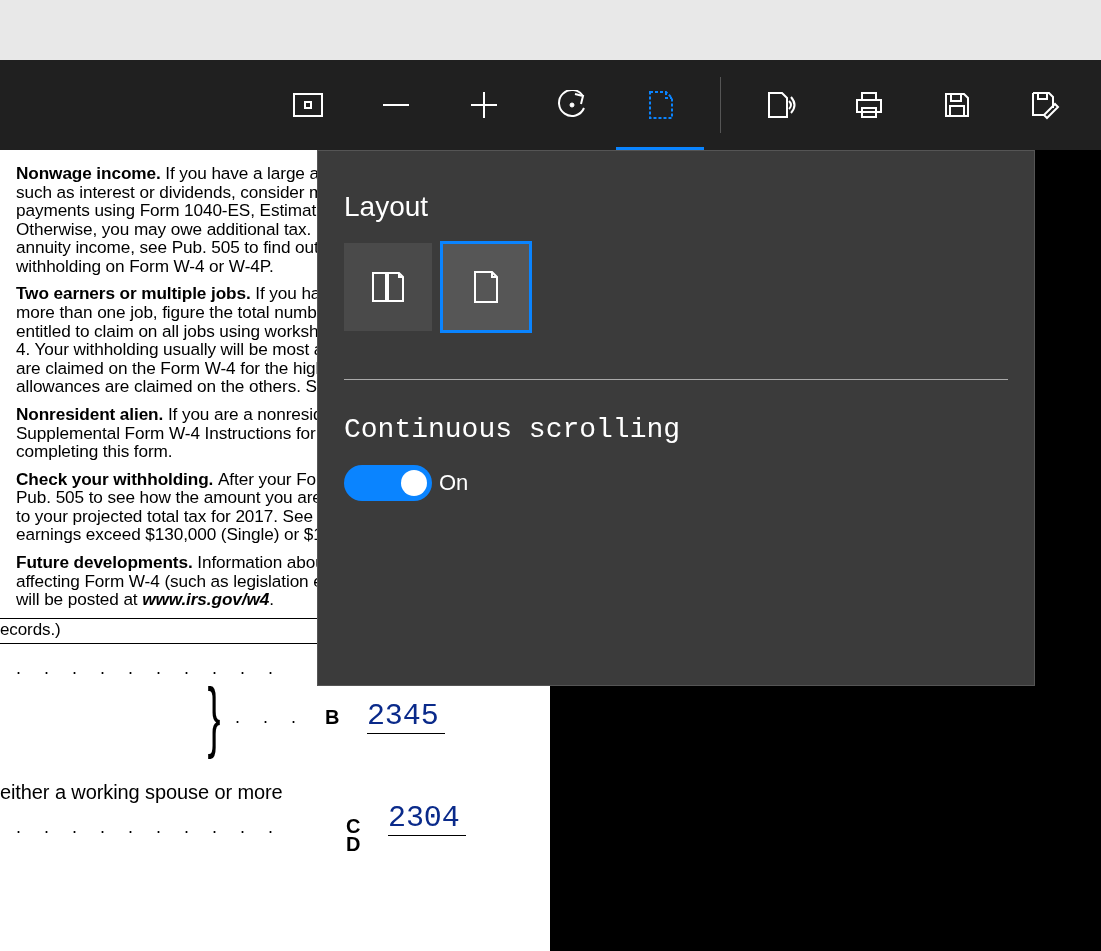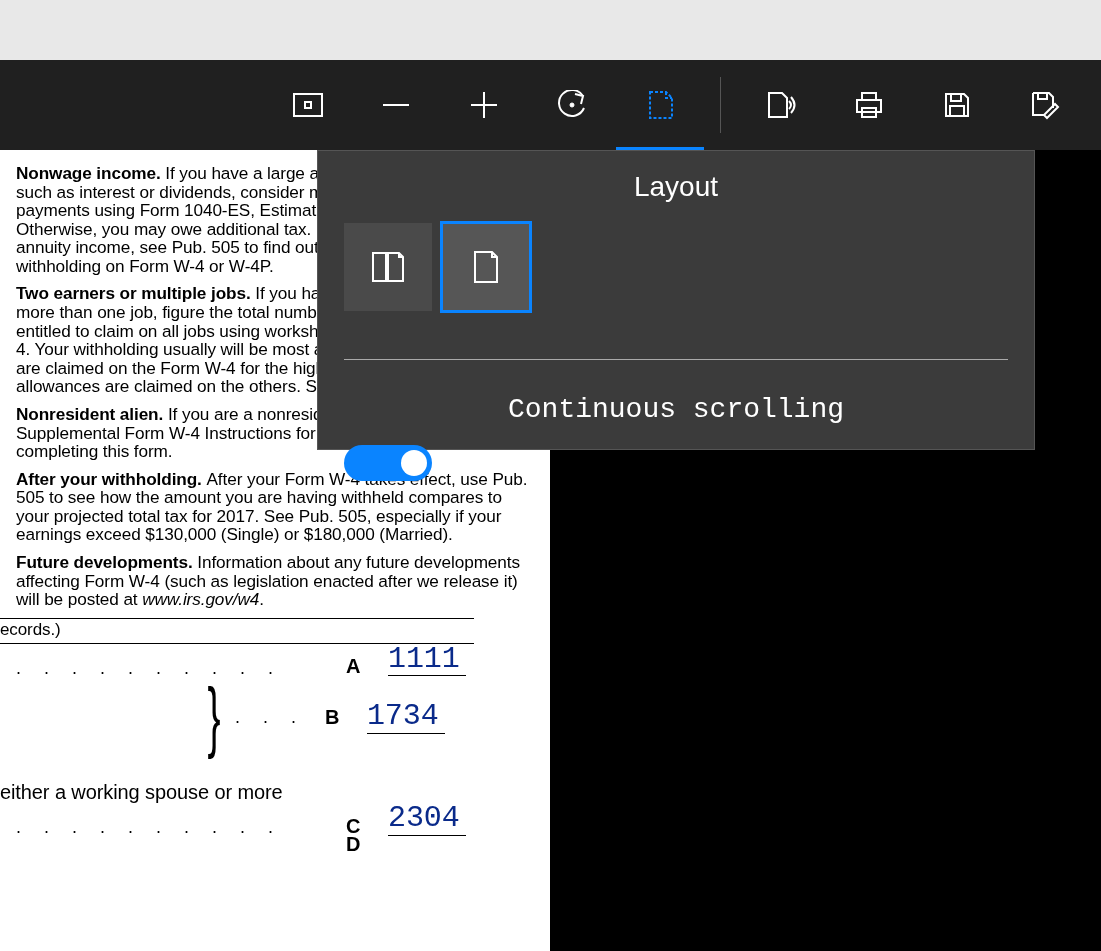--- a/index.html
+++ b/index.html
@@ -24,48 +24,47 @@
   }
   .sep { width: 1px; height: 56px; background: #555; margin: 0 -10px; }
   
   .doc-area {
     position: absolute; top: 90px; left: 0; width: 550px; height: 801px;
     background: #fff; overflow: hidden;
   }
   .doc-inner { padding: 14px 12px 10px 16px; font-family: Arial, Helvetica, sans-serif; font-size: 17.2px; line-height: 1.08; letter-spacing: -0.1px; color: #000; }
   .doc-inner p { margin-bottom: 9px; }
   .doc-inner .b { font-weight: 700; }
-  .doc-inner .i { font-style: italic; }
+  .doc-inner .i { font-style: italic; font-weight: bold; }
   .hr-thin { border-top: 1.5px solid #000; margin: 6px 0 2px -16px; width: 474px; }
   .hr-thin2 { border-top: 1.5px solid #000; margin: 4px 0 0 -16px; width: 474px; }
   .records { font-size: 17px; margin-left: -16px; margin-bottom: 3px; }
   .wks-row { display: flex; align-items: flex-end; height: 34px; }
   .wks-dots { flex: 0 0 auto; letter-spacing: 9px; font-size: 18px; padding-left: 0; }
   .wks-letter { font-weight: 700; font-size: 20px; width: 40px; text-align: left; }
   .wks-val { color: #0a2a8a; font-family: "Courier New", monospace; font-size: 30px; border-bottom: 1.5px solid #000; width: 78px; margin-left: 2px; margin-bottom: 2px; }
   .brace-area { display: flex; align-items: center; height: 80px; }
   .brace { font-size: 78px; line-height: 0.6; font-weight: 100; transform: scaleX(0.5) translateY(-2px); margin-left: 185px; }
   .lineC { margin-left: -16px; font-size: 20px; }
   
   .flyout {
-    position: absolute; top: 90px; left: 317px; width: 718px; height: 300px;
+    position: absolute; top: 90px; left: 317px; width: 718px; height: 536px;
     background: #3b3b3b; border: 1px solid #555; color: #fff;
-    padding: 20px 26px;
-    text-align: center;
+    padding: 40px 26px;
   }
   .flyout h2 { font-weight: 400; font-size: 28px; margin-bottom: 20px; }
   .layout-opts { display: flex; gap: 10px; }
   .layout-opt {
     width: 88px; height: 88px; background: #4a4a4a; display: flex; align-items: center; justify-content: center;
     cursor: pointer;
   }
   .layout-opt.selected { background: #565656; outline: 3px solid #0a84ff; outline-offset: -1px; }
   .fly-hr { border-top: 1px solid #aaa; margin: 48px 0 34px 0; }
   .scroll-h { font-weight: 400; font-size: 28px; margin-bottom: 26px; font-family: Liberation Mono, monospace; }
-  .toggle-row { display: flex; align-items: center; gap: 24px; }
+  .toggle-row { display: flex; align-items: center; gap: 7px; }
   .toggle {
     width: 88px; height: 36px; border-radius: 18px; background: #0a84ff; position: relative; cursor: pointer;
   }
   .toggle .knob {
     position: absolute; right: 5px; top: 5px; width: 26px; height: 26px; border-radius: 50%; background: #fff;
   }
   .toggle-label { font-size: 22px; }
 </style>
 </head>
 <body>
@@ -135,37 +134,37 @@
           <path d="M17 28 L28 17 L25 14 L14 25 Z" stroke-width="2"></path>
         </svg>
     </div>
   </div>
 
   <div class="doc-area">
     <div class="doc-inner">
       <p><span class="b">Nonwage income. </span><span>If you have a large amount of nonwage income, such as interest or dividends, consider making estimated tax payments using Form 1040-ES, Estimated Tax for Individuals. Otherwise, you may owe additional tax. If you have pension or annuity income, see Pub. 505 to find out if you should adjust your withholding on Form W-4 or W-4P.</span></p>
       <p><span class="b">Two earners or multiple jobs. </span><span>If you have a working spouse or more than one job, figure the total number of allowances you are entitled to claim on all jobs using worksheets from only one Form W-4. Your withholding usually will be most accurate when all allowances are claimed on the Form W-4 for the highest paying job and zero allowances are claimed on the others. See Pub. 505 for details.</span></p>
       <p><span class="b">Nonresident alien. </span><span>If you are a nonresident alien, see Notice 1392, Supplemental Form W-4 Instructions for Nonresident Aliens, before completing this form.</span></p>
-      <p><span class="b">After your withholding. </span><span>After your Form W-4 takes effect, use Pub. 505 to see how the amount you are having withheld compares to your projected total tax for 2017. See Pub. 505, especially if your earnings exceed $130,000 (Single) or $180,000 (Married).</span></p>
+      <p><span class="b">Check your withholding. </span><span>After your Form W-4 takes effect, use Pub. 505 to see how the amount you are having withheld compares to your projected total tax for 2017. See Pub. 505, especially if your earnings exceed $130,000 (Single) or $180,000 (Married).</span></p>
       <p><span class="b">Future developments. </span><span>Information about any future developments affecting Form W-4 (such as legislation enacted after we release it) will be posted at </span><span class="i">www.irs.gov/w4</span><span>.</span></p>
       <div class="hr-thin"></div>
       <div class="records">ecords.)</div>
       <div class="hr-thin2"></div>
 
       <div class="wks-row">
         <span class="wks-dots" style="width:330px">. . . . . . . . . .</span>
         <span class="wks-letter">A</span>
         <span class="wks-val">1111</span>
       </div>
 
       <div class="brace-area">
         <span class="brace">}</span>
         <span class="wks-dots" style="margin-left:8px;width:90px">.   .   .</span>
         <span class="wks-letter">B</span>
-        <span class="wks-val">1734</span>
+        <span class="wks-val">2345</span>
       </div>
 
       <div class="lineC" style="margin-top:24px">either a working spouse or more</div>
 
       <div class="wks-row">
         <span class="wks-dots" style="width:330px">. . . . . . . . . .</span>
         <span class="wks-letter">C</span>
         <span class="wks-val">2304</span>
       </div>
       <div class="wks-row" style="height:18px">

